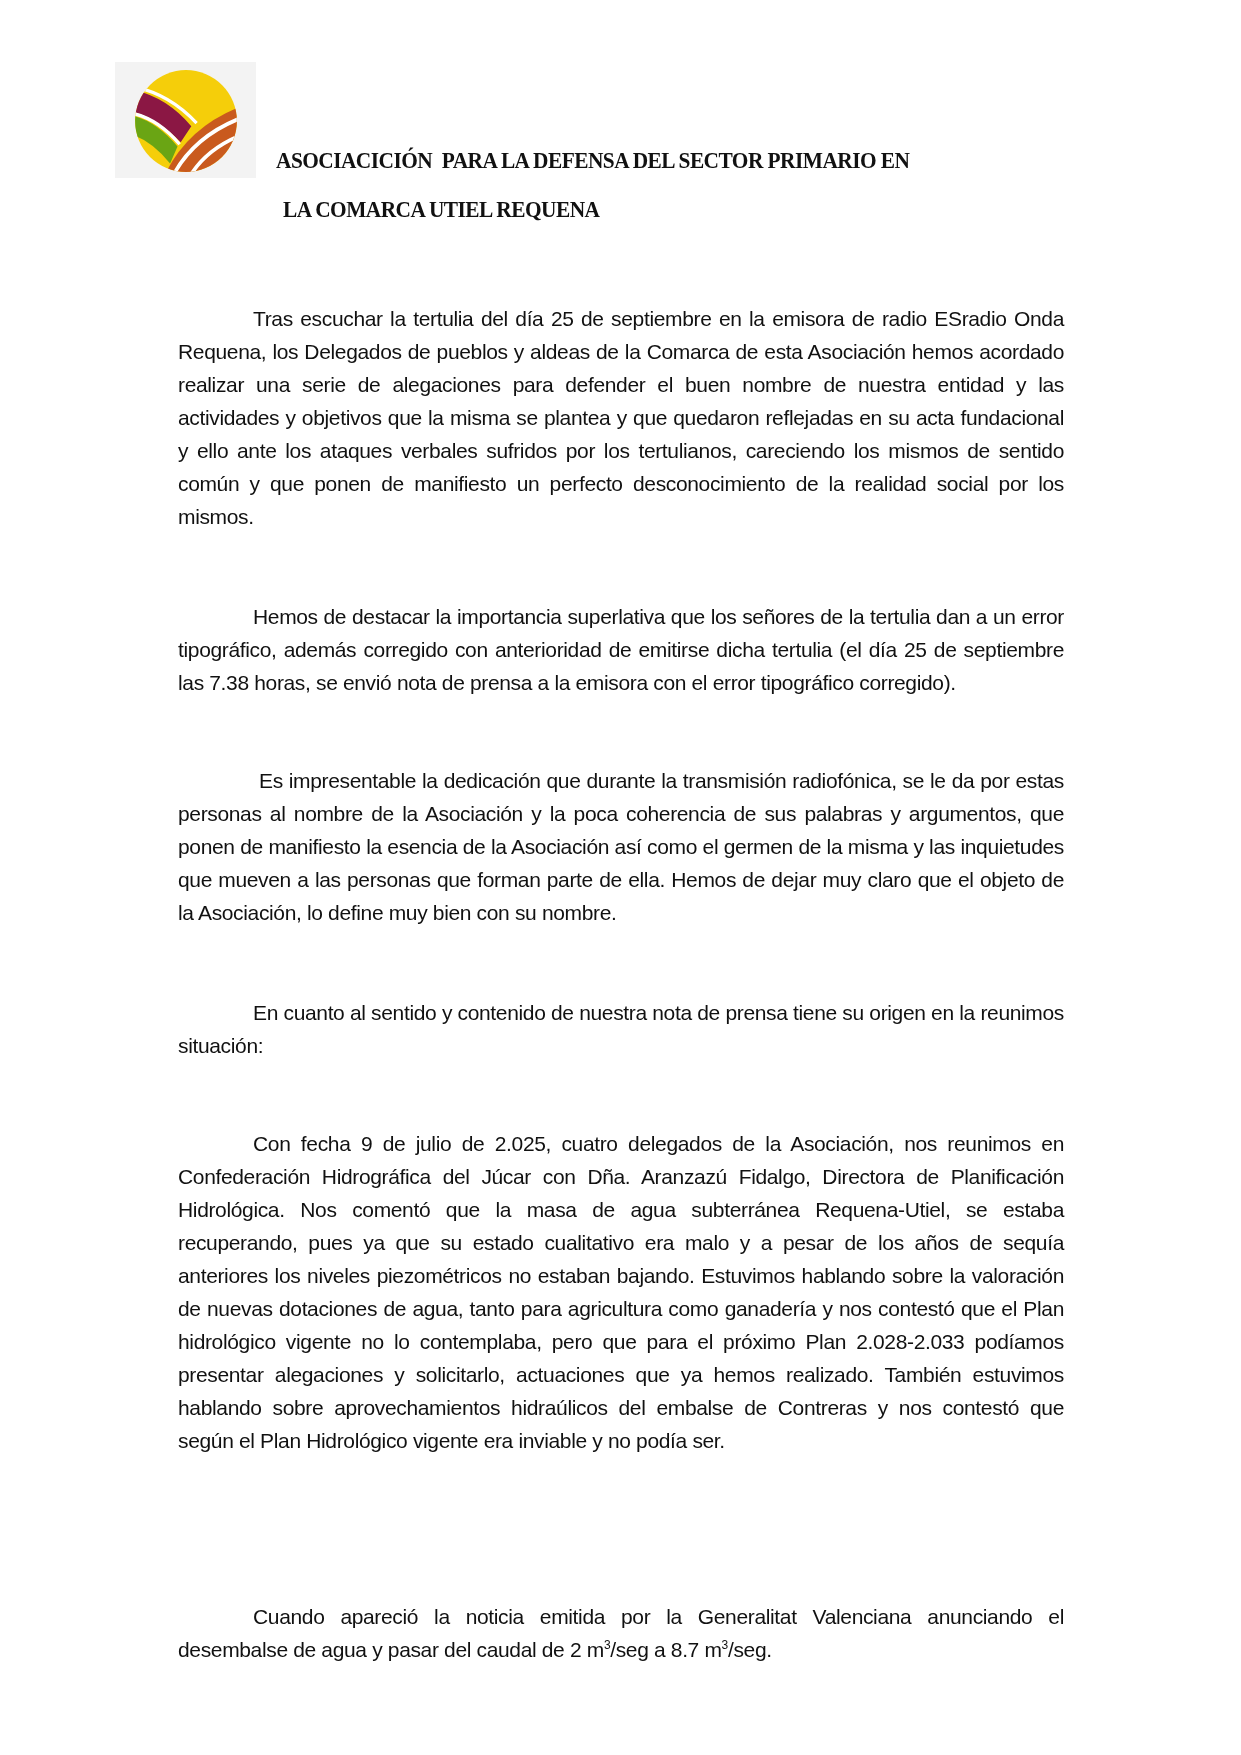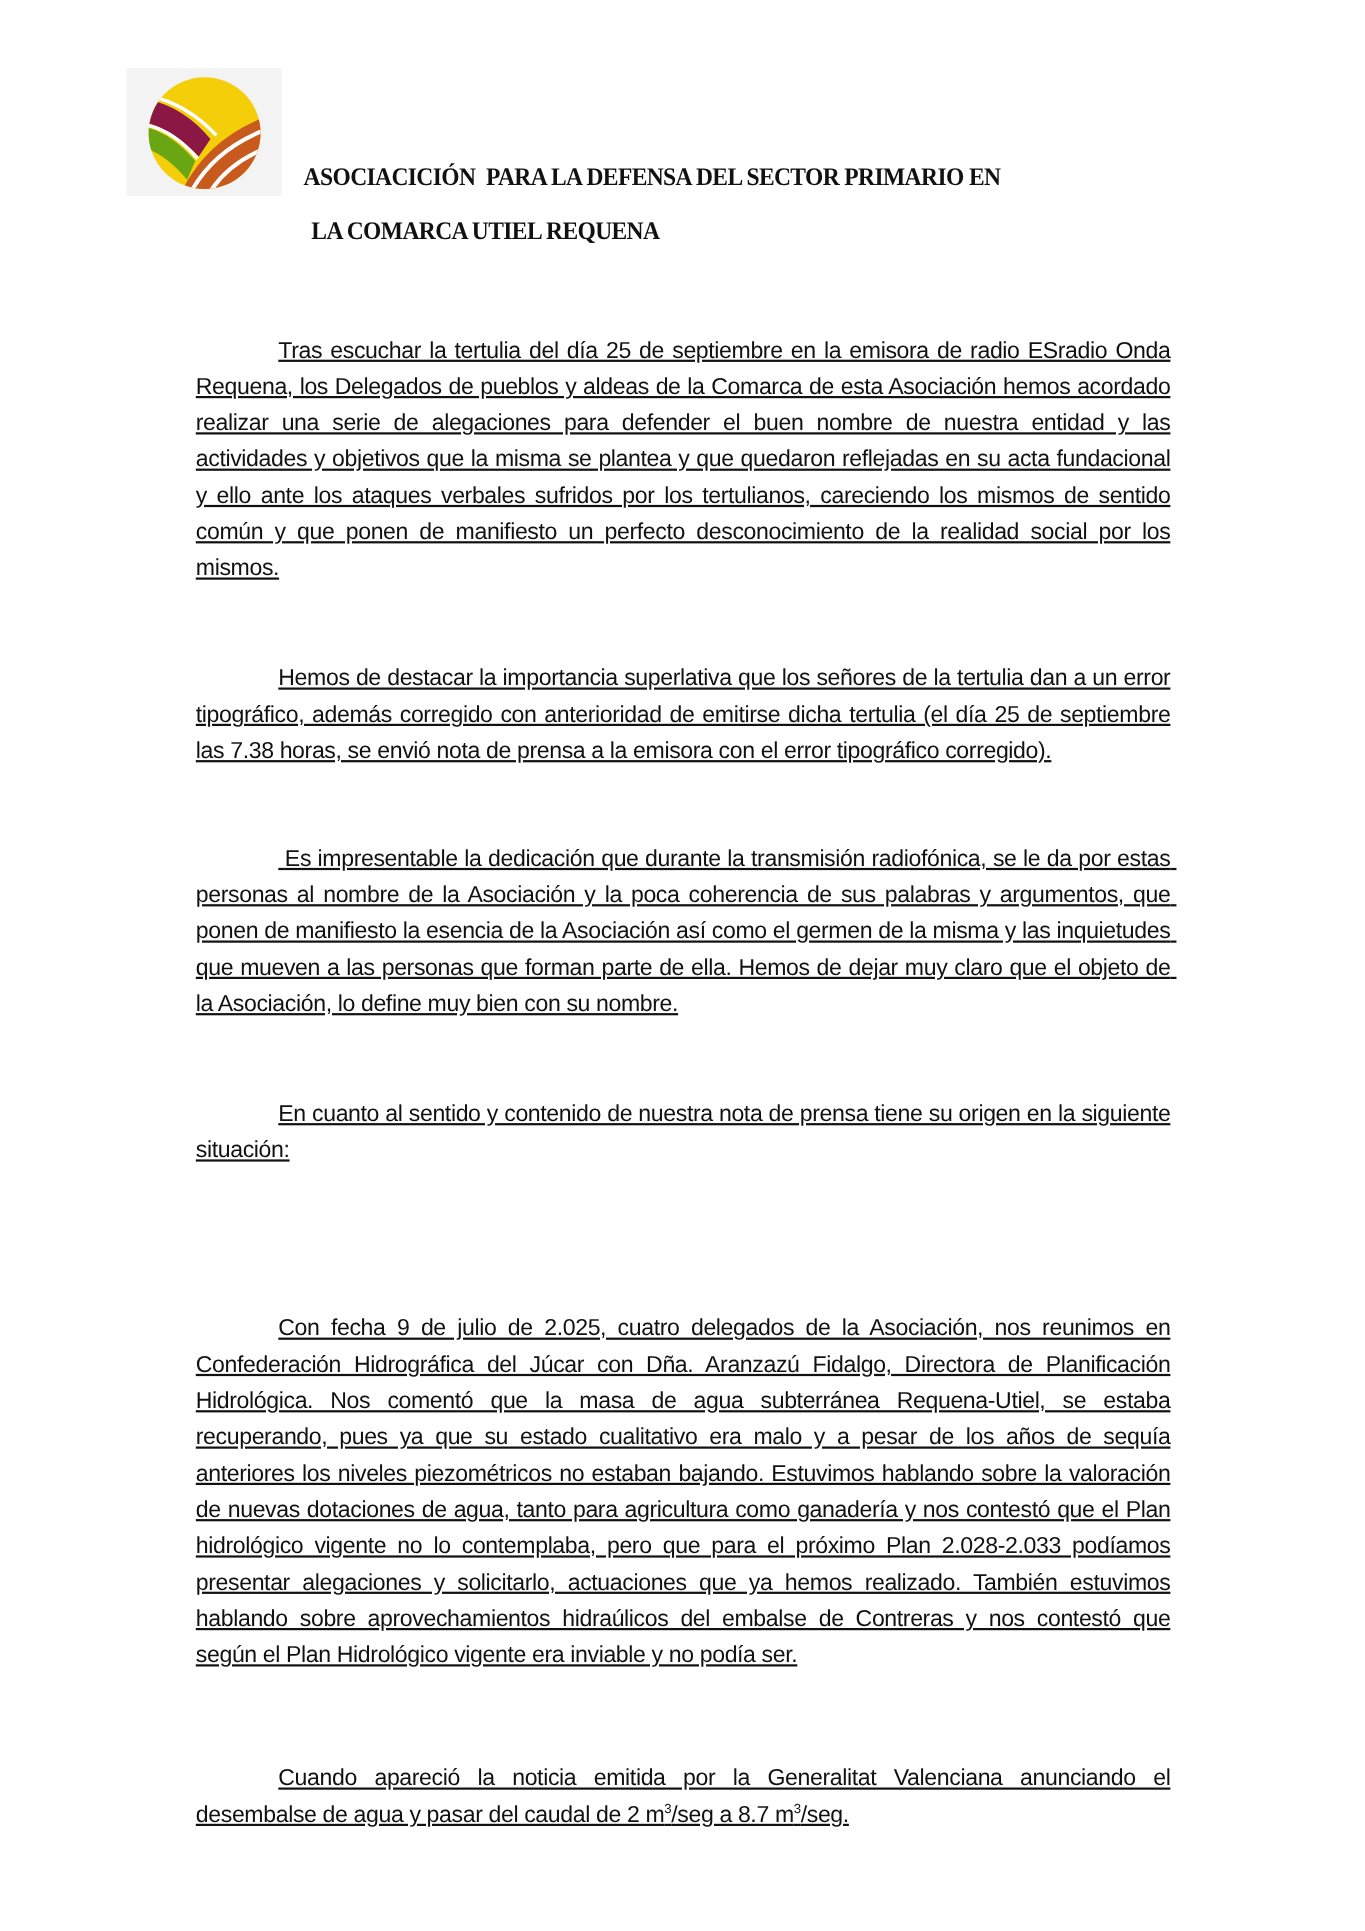--- a/index.html
+++ b/index.html
@@ -20,24 +20,24 @@
     position: absolute; left: 178px; width: 886px;
     font-family: "Liberation Sans Narrow", "Liberation Sans", sans-serif;
     font-size: 21px; line-height: 33px; text-align: justify; color: #111;
     letter-spacing: -0.35px;
   }
   .body-text p { margin: 0; text-indent: 75px; }
   .p1 { top: 302px; }
   .p2 { top: 600px; }
   .p3 { top: 764px; }
   .p4 { top: 996px; }
-  .p5 { top: 1191px; }
+  .p5 { top: 1127px; }
   .p6 { top: 1600px; }
   sup { font-size: 12px; line-height: 0; vertical-align: 8px; }
-  .last-line-left { text-align-last: left; text-decoration: underline; }
+  .last-line-left { text-align-last: left; }
 </style>
 </head>
 <body>
 
 <div class="logo-box">
   <svg width="106" height="106" viewBox="0 0 100 100">
     <defs>
       <clipPath id="circ">
           <circle cx="50" cy="50" r="48"></circle>
         </clipPath>
@@ -65,21 +65,21 @@
 
 <div class="body-text p2">
   <p class="last-line-left">Hemos de destacar la importancia superlativa que los señores de la tertulia dan a un error tipográfico, además corregido con anterioridad de emitirse dicha tertulia (el día 25 de septiembre  las 7.38 horas, se envió nota de prensa a la emisora con el error tipográfico corregido).</p>
 </div>
 
 <div class="body-text p3">
   <p class="last-line-left" style="white-space: pre-wrap;"> Es impresentable la dedicación que durante la transmisión radiofónica, se le da por estas personas al nombre de la Asociación y la poca coherencia de sus palabras y argumentos, que ponen de manifiesto la esencia de la Asociación así como el germen de la misma y las inquietudes que mueven a las personas que forman parte de ella. Hemos de dejar muy claro que el objeto de la Asociación, lo define muy bien con su nombre.</p>
 </div>
 
 <div class="body-text p4">
-  <p class="last-line-left">En cuanto al sentido y contenido de nuestra nota de prensa tiene su origen en la siguiente situación:</p>
+  <p class="last-line-left">En cuanto al sentido y contenido de nuestra nota de prensa tiene su origen en la reunimos situación:</p>
 </div>
 
 <div class="body-text p5">
   <p class="last-line-left">Con fecha 9 de julio de 2.025, cuatro delegados de la Asociación, nos reunimos en Confederación Hidrográfica del Júcar con Dña. Aranzazú Fidalgo, Directora de Planificación Hidrológica. Nos comentó que la masa de agua subterránea Requena-Utiel, se estaba recuperando, pues ya que su estado cualitativo era malo y a pesar de los años de sequía anteriores los niveles piezométricos no estaban bajando. Estuvimos hablando sobre la valoración de nuevas dotaciones de agua, tanto para agricultura como ganadería y nos contestó que el Plan hidrológico vigente no lo contemplaba, pero que para el próximo Plan 2.028-2.033 podíamos presentar alegaciones y solicitarlo, actuaciones que ya hemos realizado. También estuvimos hablando sobre aprovechamientos hidraúlicos del embalse de Contreras y nos contestó que según el Plan Hidrológico vigente era inviable y no podía ser.</p>
 </div>
 
 <div class="body-text p6">
   <p class="last-line-left"><span>Cuando apareció la noticia emitida por la Generalitat Valenciana anunciando el desembalse de agua y pasar del caudal de 2 m</span><sup>3</sup><span>/seg a 8.7 m</span><sup>3</sup><span>/seg.</span></p>
 </div>
 

